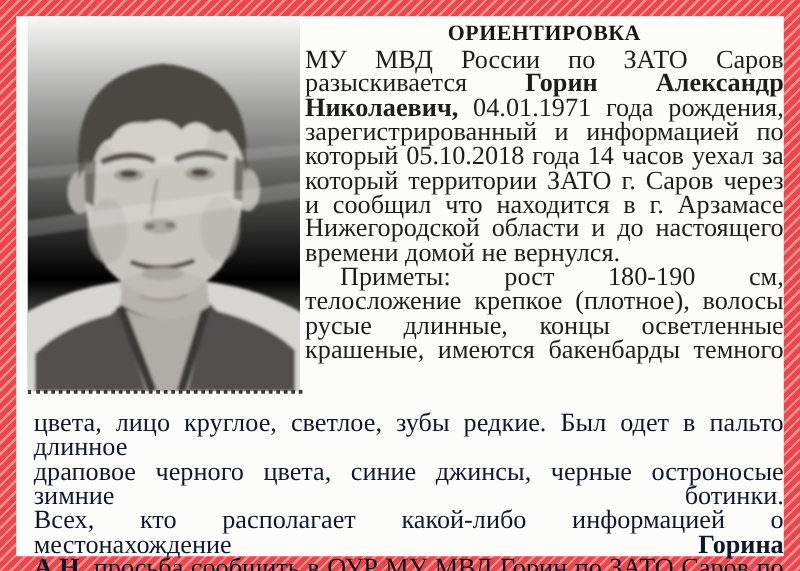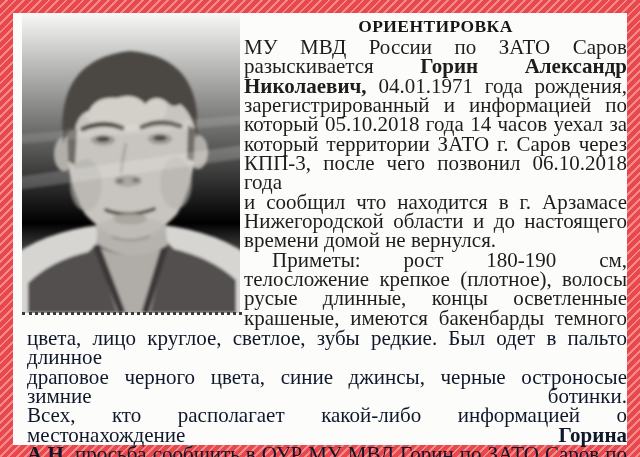--- a/index.html
+++ b/index.html
@@ -111,21 +111,20 @@
 
     <div class="col">
       <div class="title">ОРИЕНТИРОВКА</div>
       <div>
           <div class="ln j"><span>МУ МВД России по ЗАТО Саров</span></div>
           <div class="ln j"><span>разыскивается </span><span class="b">Горин Александр</span></div>
           <div class="ln j"><span class="b">Николаевич,</span><span> 04.01.1971 года рождения,</span></div>
           <div class="ln j"><span>зарегистрированный и информацией по</span></div>
           <div class="ln j"><span>который 05.10.2018 года 14 часов уехал за</span></div>
           <div class="ln j"><span>который территории ЗАТО г. Саров через</span></div>
-          <div class="ln j"><span>КПП-3, после чего позвонил 06.10.2018 года</span></div>
           <div class="ln j"><span>и сообщил что находится в г. Арзамасе</span></div>
           <div class="ln j"><span>Нижегородской области и до настоящего</span></div>
           <div class="ln"><span>времени домой не вернулся.</span></div>
           <div class="ln j ind"><span>Приметы: рост 180-190 см,</span></div>
           <div class="ln j"><span>телосложение крепкое (плотное), волосы</span></div>
           <div class="ln j"><span>русые длинные, концы осветленные</span></div>
           <div class="ln j"><span>крашеные, имеются бакенбарды темного</span></div>
         </div>
     </div>
 

